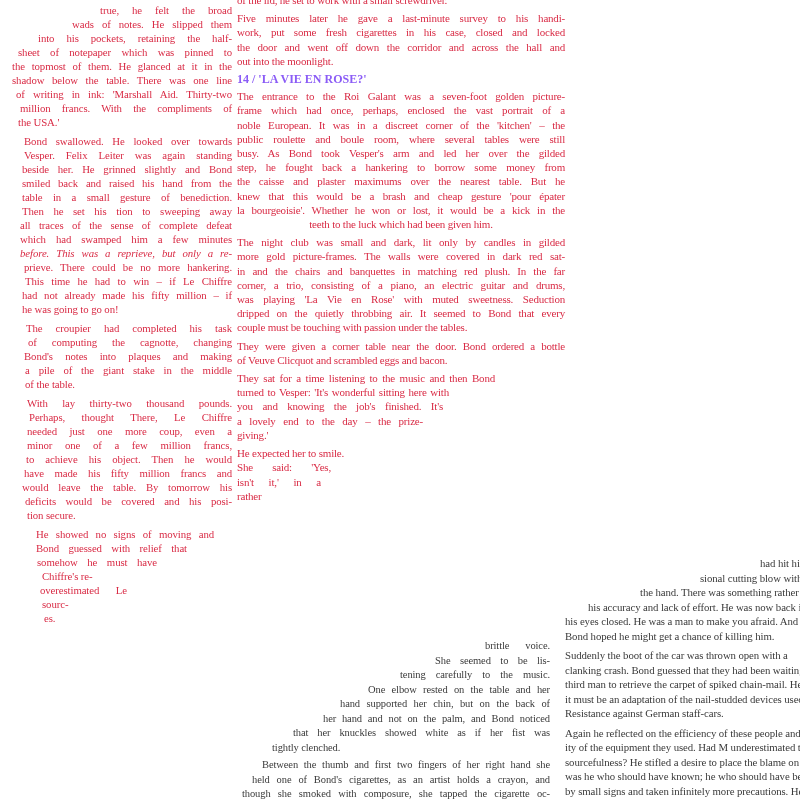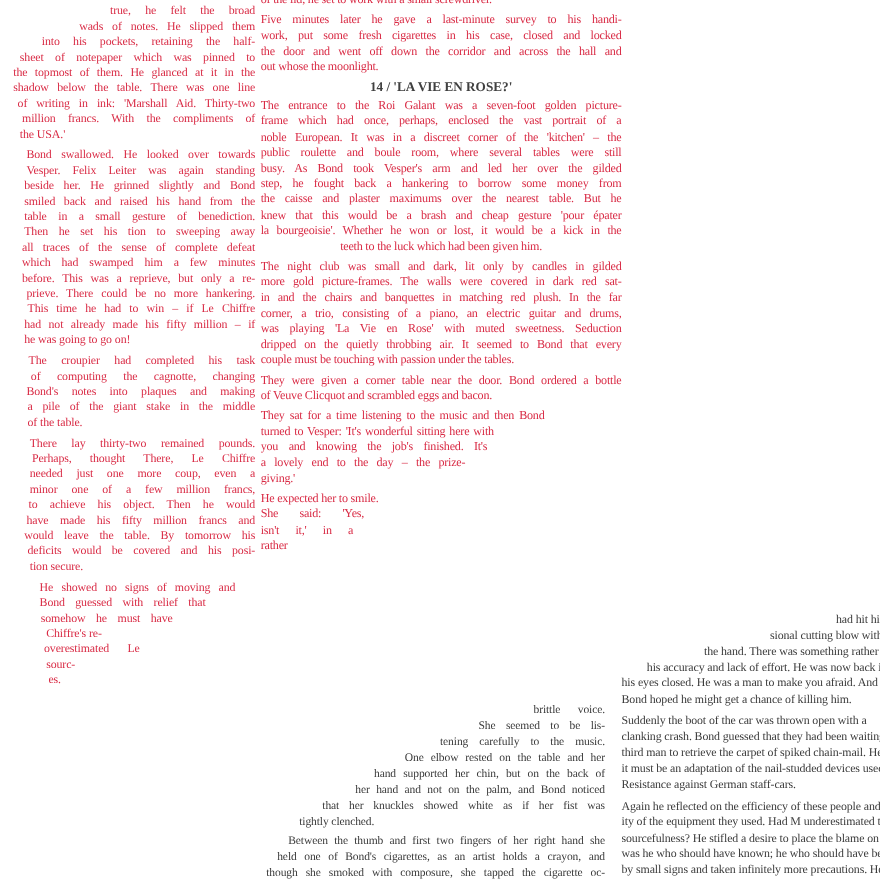--- a/index.html
+++ b/index.html
@@ -11,22 +11,22 @@
   .red{color:#d92b45;}
   .black{color:#3a3a3a;}
   .ln{white-space:nowrap;text-justify:inter-word;}
   
   .col-left{left:10px;top:3px;width:222px;font-size:10.8px;line-height:14px;letter-spacing:-0.1px;}
   .col-left .para{margin-bottom:5px;}
   
   .col-right{left:237px;top:-7px;width:328px;font-size:11px;line-height:14.2px;letter-spacing:-0.2px;}
   .col-right .para{margin-bottom:4px;}
   .chapter-heading{
-    margin:4px 0 3px 0;text-align:center;font-weight:bold;font-size:12px;
-    letter-spacing:0;color:#404040;
+    margin:4px 0 3px 0;font-weight:bold;font-size:12px;
+    letter-spacing:0;color:#8b5cf6;
   }
   
   .col-mid{left:240px;top:639px;width:310px;font-size:10.5px;line-height:14.5px;letter-spacing:-0.1px;}
   .col-mid .para{margin-bottom:3px;}
   
   .col-br{left:565px;top:556px;width:330px;font-size:10.8px;line-height:14.5px;letter-spacing:-0.1px;}
   .col-br .para{margin-bottom:5px;}
 </style>
 </head>
 <body>
@@ -47,35 +47,35 @@
       </div>
     <div class="para">
         <div class="ln" style="padding-left: 14px; text-align: justify; text-align-last: justify;">Bond swallowed. He looked over towards</div>
         <div class="ln" style="padding-left: 14px; text-align: justify; text-align-last: justify;">Vesper. Felix Leiter was again standing</div>
         <div class="ln" style="padding-left: 12px; text-align: justify; text-align-last: justify;">beside her. He grinned slightly and Bond</div>
         <div class="ln" style="padding-left: 12px; text-align: justify; text-align-last: justify;">smiled back and raised his hand from the</div>
         <div class="ln" style="padding-left: 12px; text-align: justify; text-align-last: justify;">table in a small gesture of benediction.</div>
         <div class="ln" style="padding-left: 12px; text-align: justify; text-align-last: justify;">Then he set his tion to sweeping away</div>
         <div class="ln" style="padding-left: 10px; text-align: justify; text-align-last: justify;">all traces of the sense of complete defeat</div>
         <div class="ln" style="padding-left: 10px; text-align: justify; text-align-last: justify;">which had swamped him a few minutes</div>
-        <div class="ln" style="padding-left: 10px; text-align: justify; text-align-last: justify;">before. This was a reprieve, but only a re-</div>
+        <div class="ln" style="padding-left: 10px; text-align: justify; text-align-last: justify; font-style: italic;">before. This was a reprieve, but only a re-</div>
         <div class="ln" style="padding-left: 14px; text-align: justify; text-align-last: justify;">prieve. There could be no more hankering.</div>
         <div class="ln" style="padding-left: 15px; text-align: justify; text-align-last: justify;">This time he had to win – if Le Chiffre</div>
         <div class="ln" style="padding-left: 12px; text-align: justify; text-align-last: justify;">had not already made his fifty million – if</div>
         <div class="ln" style="padding-left: 12px; text-align: left;">he was going to go on!</div>
       </div>
     <div class="para">
         <div class="ln" style="padding-left: 16px; text-align: justify; text-align-last: justify;">The croupier had completed his task</div>
         <div class="ln" style="padding-left: 18px; text-align: justify; text-align-last: justify;">of computing the cagnotte, changing</div>
         <div class="ln" style="padding-left: 14px; text-align: justify; text-align-last: justify;">Bond's notes into plaques and making</div>
         <div class="ln" style="padding-left: 15px; text-align: justify; text-align-last: justify;">a pile of the giant stake in the middle</div>
         <div class="ln" style="padding-left: 15px; text-align: left;">of the table.</div>
       </div>
     <div class="para">
-        <div class="ln" style="padding-left: 17px; text-align: justify; text-align-last: justify;">There lay thirty-two remained pounds.</div>
+        <div class="ln" style="padding-left: 17px; text-align: justify; text-align-last: justify;">With lay thirty-two thousand pounds.</div>
         <div class="ln" style="padding-left: 19px; text-align: justify; text-align-last: justify;">Perhaps, thought There, Le Chiffre</div>
         <div class="ln" style="padding-left: 17px; text-align: justify; text-align-last: justify;">needed just one more coup, even a</div>
         <div class="ln" style="padding-left: 17px; text-align: justify; text-align-last: justify;">minor one of a few million francs,</div>
         <div class="ln" style="padding-left: 16px; text-align: justify; text-align-last: justify;">to achieve his object. Then he would</div>
         <div class="ln" style="padding-left: 14px; text-align: justify; text-align-last: justify;">have made his fifty million francs and</div>
         <div class="ln" style="padding-left: 12px; text-align: justify; text-align-last: justify;">would leave the table. By tomorrow his</div>
         <div class="ln" style="padding-left: 15px; text-align: justify; text-align-last: justify;">deficits would be covered and his posi-</div>
         <div class="ln" style="padding-left: 17px; text-align: left;">tion secure.</div>
       </div>
     <div class="para">
@@ -90,21 +90,21 @@
   </section>
 
   <section class="col col-right red">
     <div class="para">
         <div class="ln" style="text-align: left;">of the lid, he set to work with a small screwdriver.</div>
       </div>
     <div class="para">
         <div class="ln" style="text-align: justify; text-align-last: justify;">Five minutes later he gave a last-minute survey to his handi-</div>
         <div class="ln" style="text-align: justify; text-align-last: justify;">work, put some fresh cigarettes in his case, closed and locked</div>
         <div class="ln" style="text-align: justify; text-align-last: justify;">the door and went off down the corridor and across the hall and</div>
-        <div class="ln" style="text-align: left;">out whose the moonlight.</div>
+        <div class="ln" style="text-align: left;">out into the moonlight.</div>
       </div>
     <h2 class="chapter-heading">14 / 'LA VIE EN ROSE?'</h2>
     <div class="para">
         <div class="ln" style="text-align: justify; text-align-last: justify;">The entrance to the Roi Galant was a seven-foot golden picture-</div>
         <div class="ln" style="text-align: justify; text-align-last: justify;">frame which had once, perhaps, enclosed the vast portrait of a</div>
         <div class="ln" style="text-align: justify; text-align-last: justify;">noble European. It was in a discreet corner of the 'kitchen' – the</div>
         <div class="ln" style="text-align: justify; text-align-last: justify;">public roulette and boule room, where several tables were still</div>
         <div class="ln" style="text-align: justify; text-align-last: justify;">busy. As Bond took Vesper's arm and led her over the gilded</div>
         <div class="ln" style="text-align: justify; text-align-last: justify;">step, he fought back a hankering to borrow some money from</div>
         <div class="ln" style="text-align: justify; text-align-last: justify;">the caisse and plaster maximums over the nearest table. But he</div>

